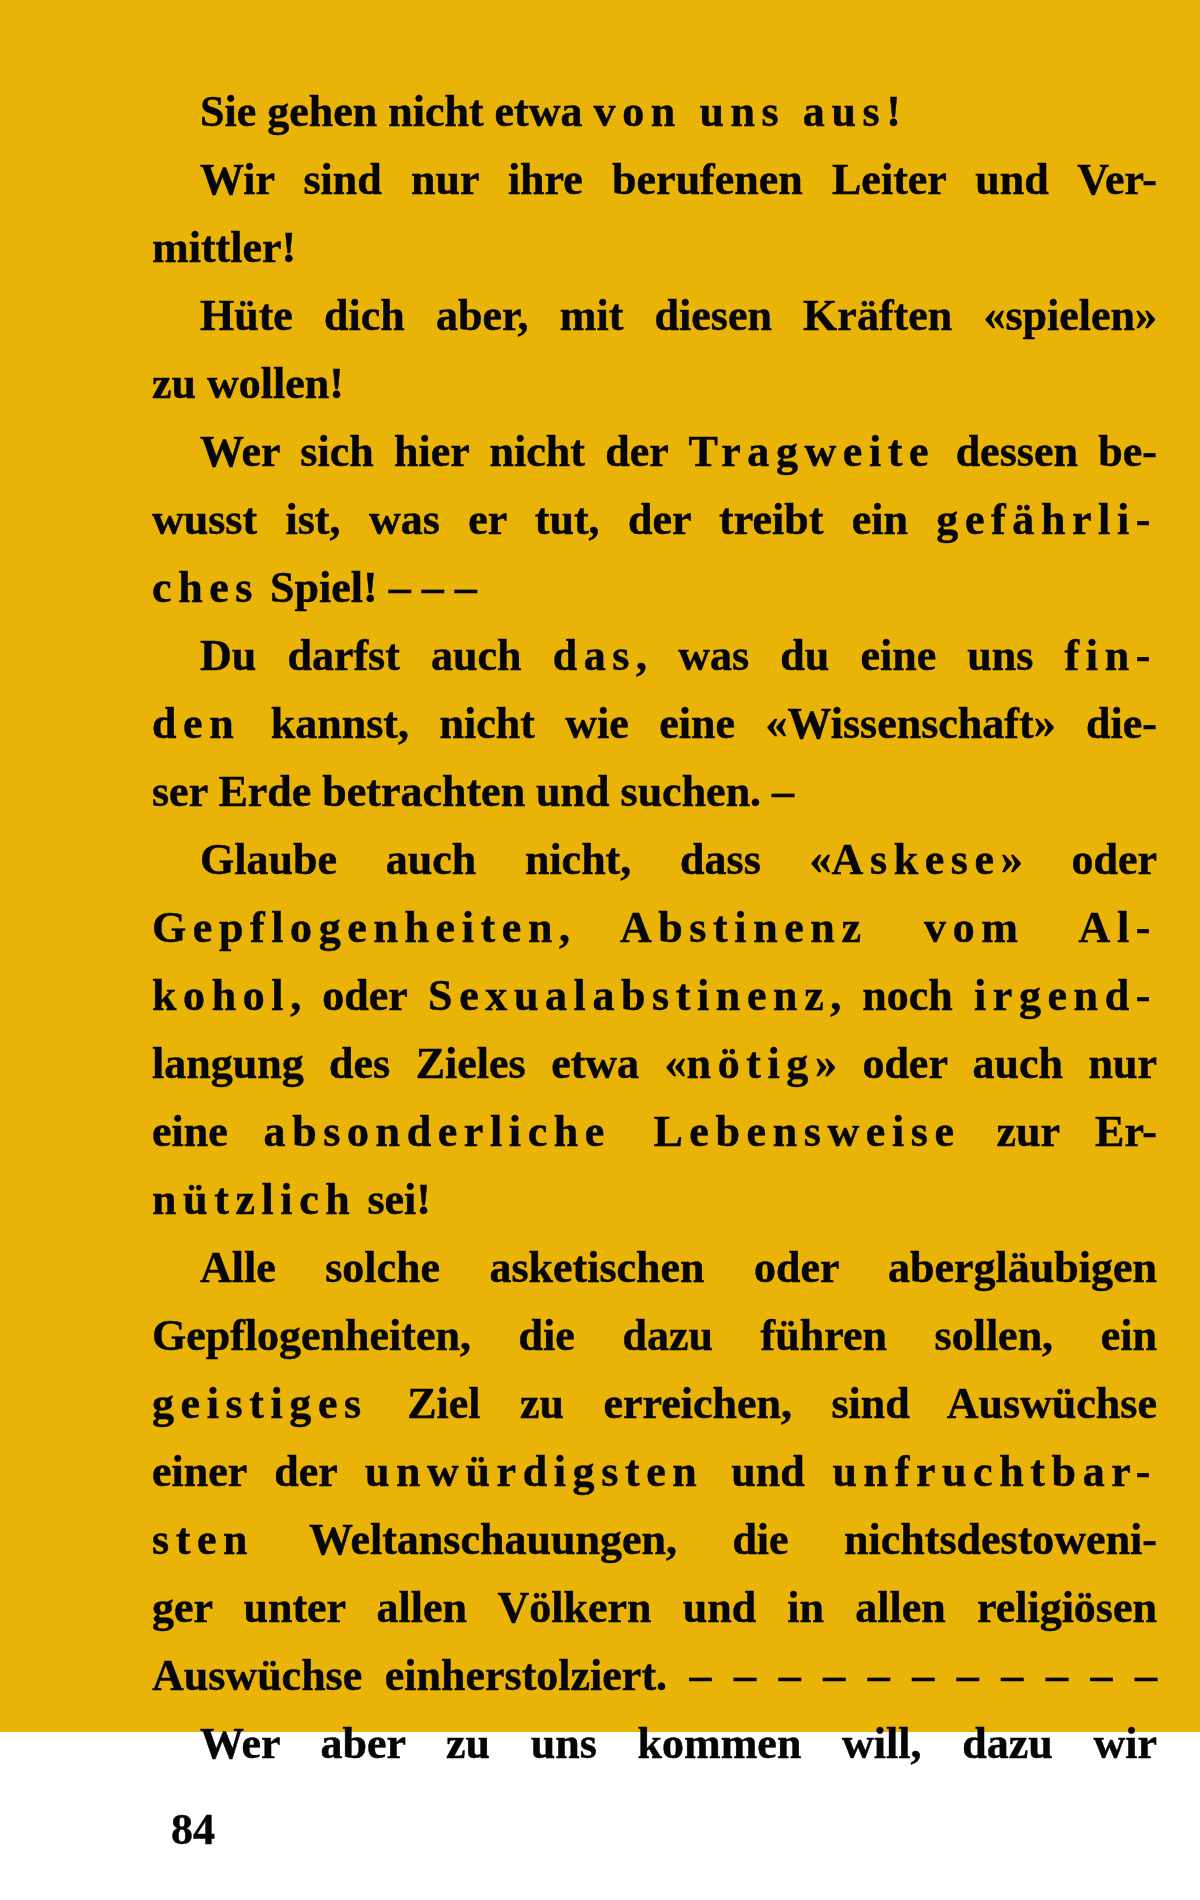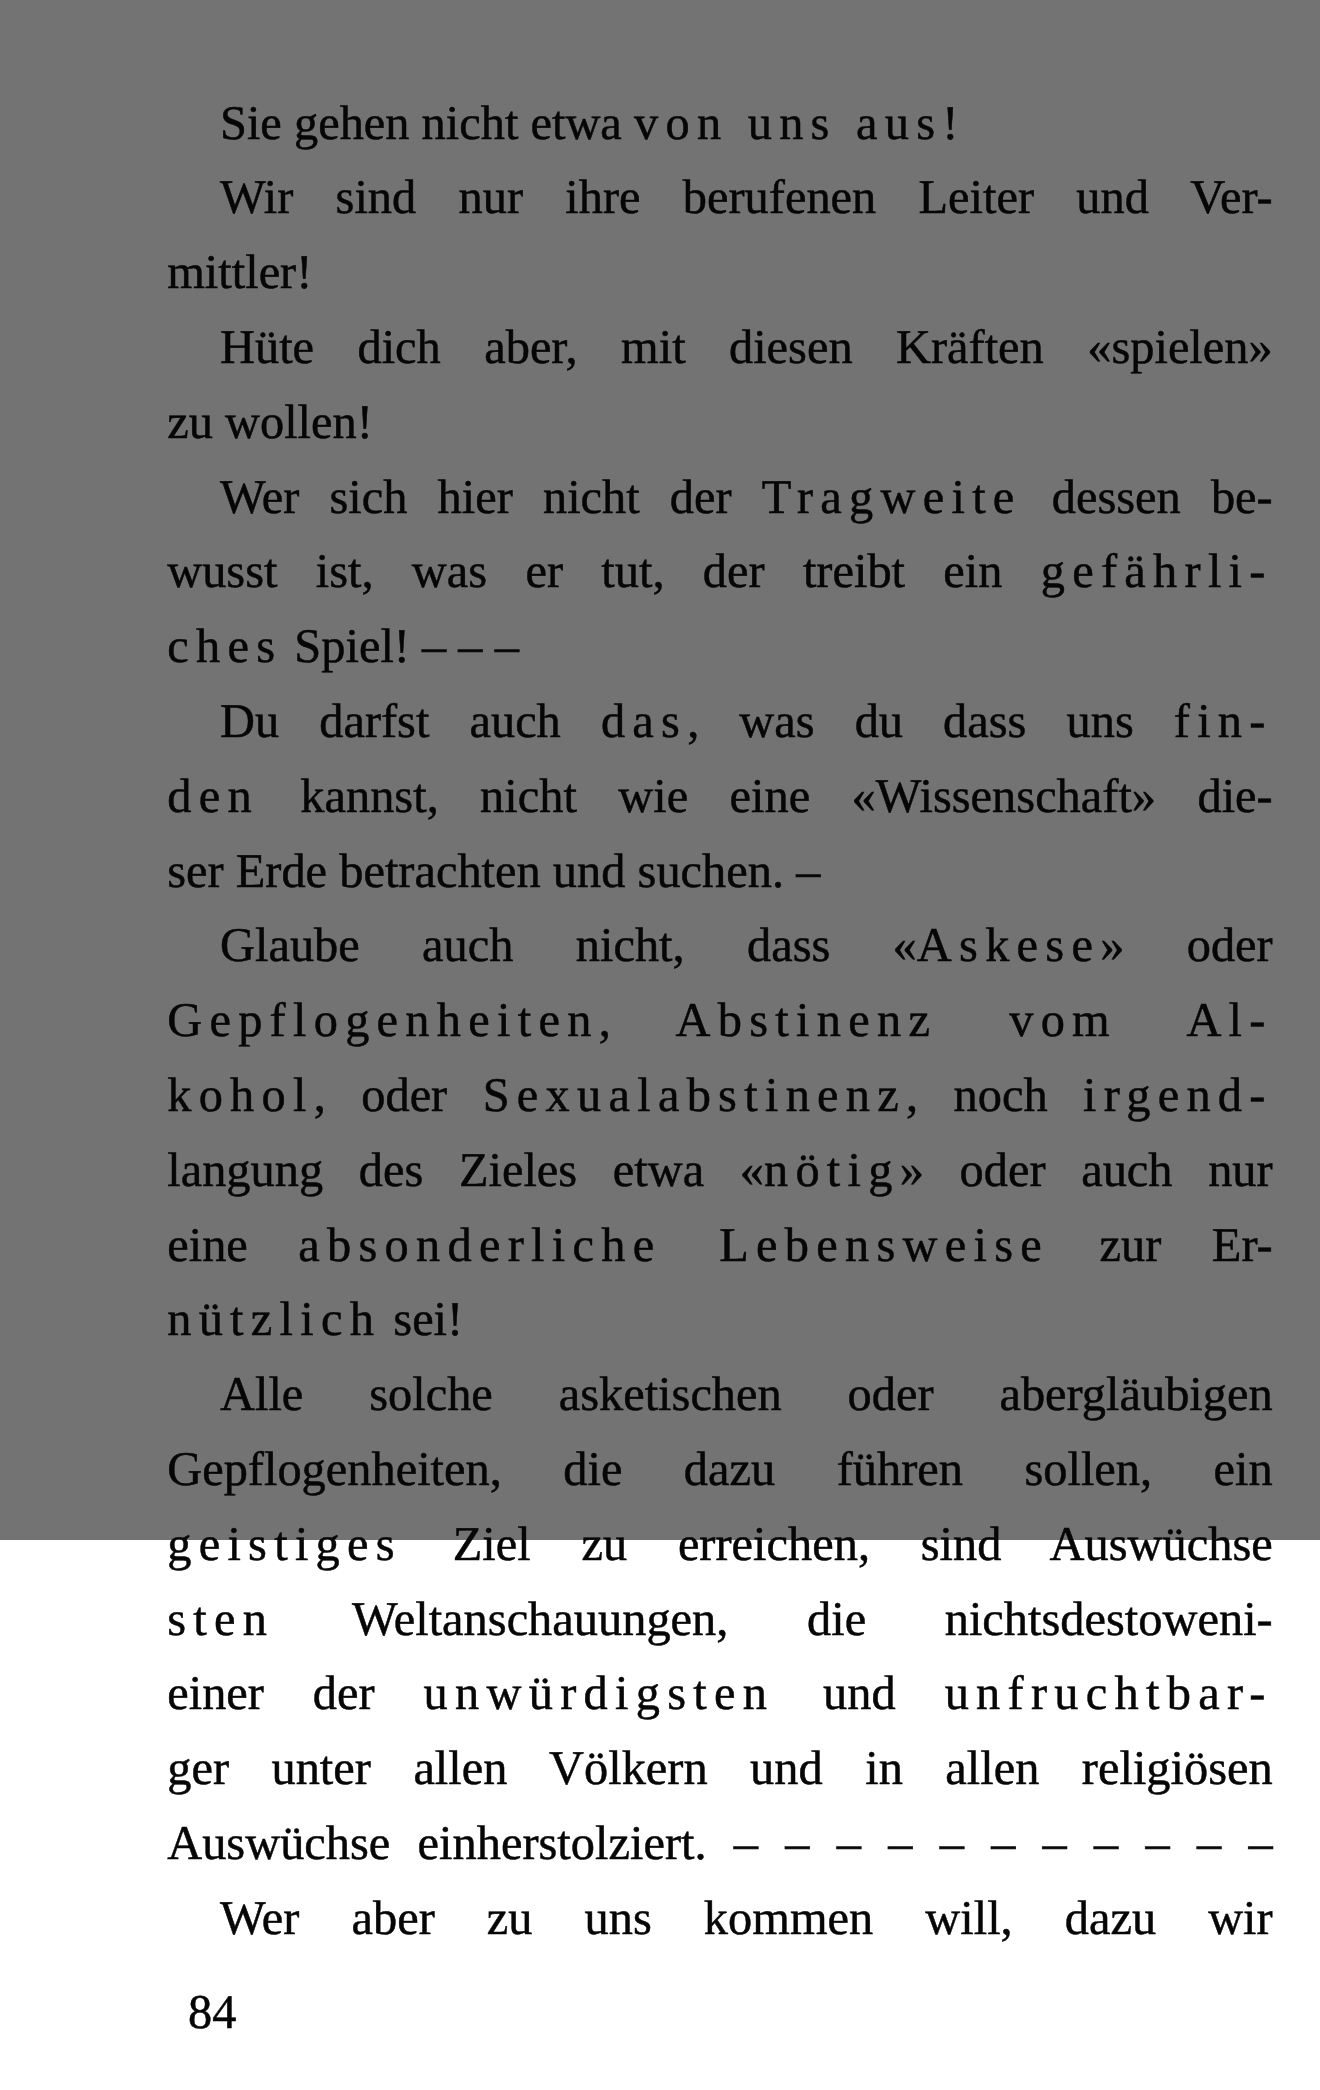--- a/index.html
+++ b/index.html
@@ -8,24 +8,25 @@
   }
   body {
     width: 1200px;
     height: 1900px;
     background: #ffffff;
     overflow: hidden;
   }
   .page {
     position: relative;
     width: 1200px;
-    height: 1400px;
-    background: #737373;
+    height: 1732px;
+    background: #eab308;
     color: #060606;
     font-family: "Liberation Serif", serif;
+    font-weight: bold;
     -webkit-text-stroke: 0.45px currentColor;
   }
   .text-block {
     position: absolute;
     left: 152px;
     top: 78px;
     width: 1005px;
   }
   .line {
     font-size: 44px;
@@ -57,32 +58,32 @@
 <div class="page">
   <div class="text-block" id="text-block">
       <div class="line indent"><span>Sie gehen nicht etwa </span><span class="sp">von uns aus!</span></div>
       <div class="line indent justify"><span>Wir sind nur ihre berufenen Leiter und Ver-</span></div>
       <div class="line"><span>mittler!</span></div>
       <div class="line indent justify"><span>Hüte dich aber, mit diesen Kräften «spielen»</span></div>
       <div class="line"><span>zu wollen!</span></div>
       <div class="line indent justify"><span>Wer sich hier nicht der </span><span class="sp">Tragweite</span><span> dessen be-</span></div>
       <div class="line justify"><span>wusst ist, was er tut, der treibt ein </span><span class="sp">gefährli-</span></div>
       <div class="line"><span class="sp">ches</span><span> Spiel! – – –</span></div>
-      <div class="line indent justify"><span>Du darfst auch </span><span class="sp">das</span><span>, was du dass uns </span><span class="sp">fin-</span></div>
+      <div class="line indent justify"><span>Du darfst auch </span><span class="sp">das</span><span>, was du eine uns </span><span class="sp">fin-</span></div>
       <div class="line justify"><span class="sp">den</span><span> kannst, nicht wie eine «Wissenschaft» die-</span></div>
       <div class="line"><span>ser Erde betrachten und suchen. –</span></div>
       <div class="line indent justify"><span>Glaube auch nicht, dass «</span><span class="sp">Askese</span><span>» oder</span></div>
       <div class="line justify"><span class="sp">Gepflogenheiten</span><span>, </span><span class="sp">Abstinenz vom Al-</span></div>
       <div class="line justify"><span class="sp">kohol</span><span>, oder </span><span class="sp">Sexualabstinenz</span><span>, noch </span><span class="sp">irgend-</span></div>
       <div class="line justify"><span>langung des Zieles etwa «</span><span class="sp">nötig</span><span>» oder auch nur</span></div>
       <div class="line justify"><span>eine </span><span class="sp">absonderliche Lebensweise</span><span> zur Er-</span></div>
       <div class="line"><span class="sp">nützlich</span><span> sei!</span></div>
       <div class="line indent justify"><span>Alle solche asketischen oder abergläubigen</span></div>
       <div class="line justify"><span>Gepflogenheiten, die dazu führen sollen, ein</span></div>
       <div class="line justify"><span class="sp">geistiges</span><span> Ziel zu erreichen, sind Auswüchse</span></div>
+      <div class="line justify"><span>einer der </span><span class="sp">unwürdigsten</span><span> und </span><span class="sp">unfruchtbar-</span></div>
       <div class="line justify"><span class="sp">sten</span><span> Weltanschauungen, die nichtsdestoweni-</span></div>
-      <div class="line justify"><span>einer der </span><span class="sp">unwürdigsten</span><span> und </span><span class="sp">unfruchtbar-</span></div>
       <div class="line justify"><span>ger unter allen Völkern und in allen religiösen</span></div>
       <div class="line justify"><span>Auswüchse einherstolziert. – – – – – – – – – – –</span></div>
       <div class="line indent justify"><span>Wer aber zu uns kommen will, dazu wir</span></div>
     </div>
   <div class="page-number">84</div>
 </div>
 
 </body></html>

